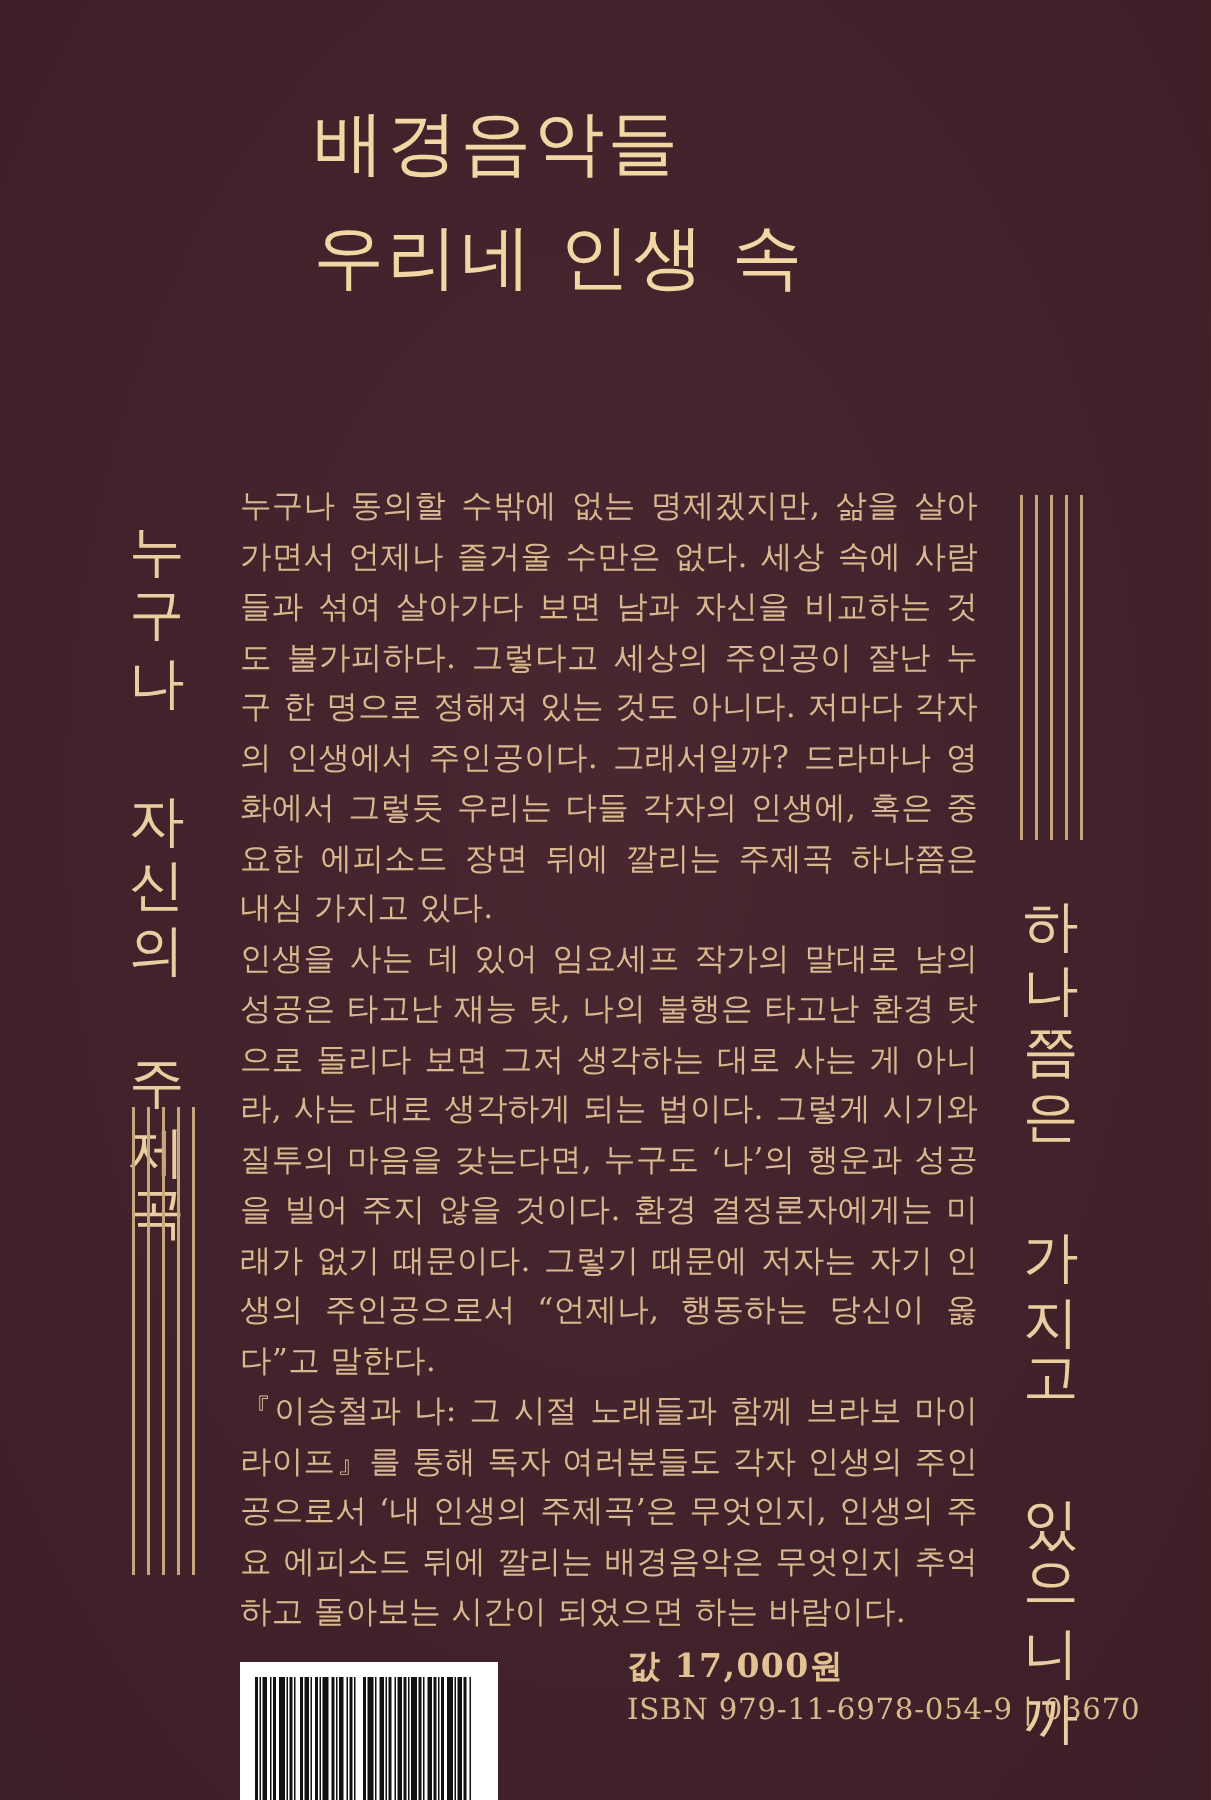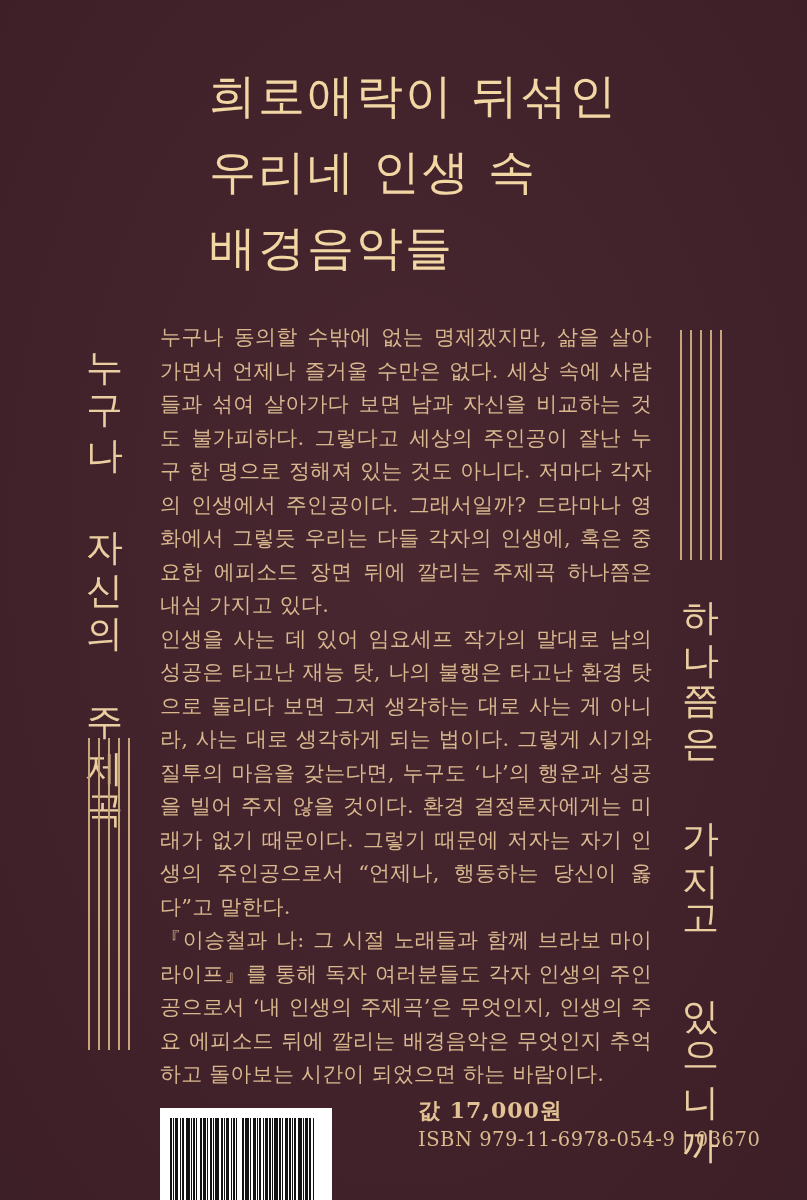--- a/index.html
+++ b/index.html
@@ -67,23 +67,22 @@
     color:var(--footer);font-size:19.5px;letter-spacing:0.5px;font-weight:400;
     opacity:0.95;
   }
 </style>
 </head>
 <body>
 
 <div class="vignette"></div>
 
 <div class="title">
-  <div>희로애락이 뒤섞인</div>
+  <div>배경음악들</div>
   <div>우리네 인생 속</div>
-  <div>배경음악들</div>
 </div>
 
 <div class="vtext vtext-left">누구나 자신의 주제곡</div>
 <div class="rail-lines rail-lines-left">
   <span></span>
   <span></span>
   <span></span>
   <span></span>
   <span></span>
 </div>

